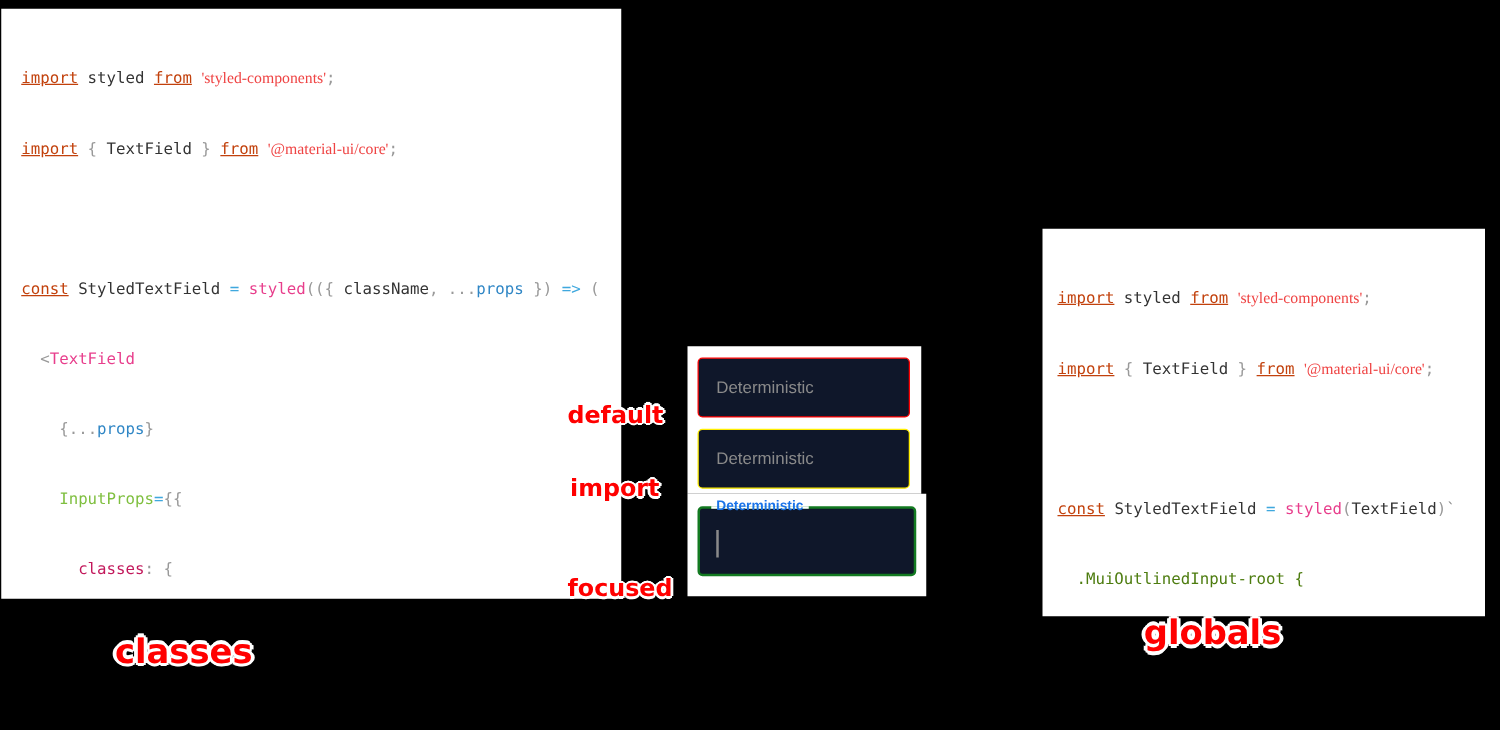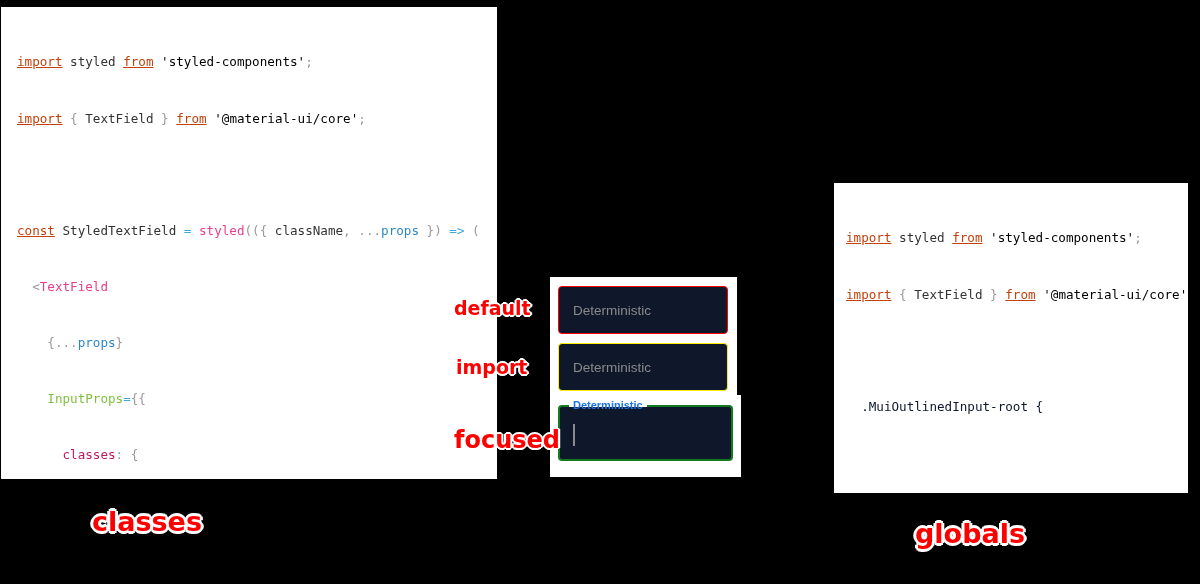--- a/index.html
+++ b/index.html
@@ -30,24 +30,24 @@
     color: #333333;
   }
   .code-line {
     white-space: pre;
     height: 18.7px;
   }
 
   
   .tok-kw      { color: #c2410c; text-decoration: underline; }          
   .tok-plain   { color: #333333; }
-  .tok-str     { color: #000000; }          
+  .tok-str     { color: #ef4444; font-family: Liberation Serif, serif; }          
   .tok-fn      { color: #e83e8c; }          
   .tok-prop    { color: #c2185b; }          
-  .tok-green   { color: #0f172a; }          
+  .tok-green   { color: #4d7c0f; }          
   .tok-tag     { color: #e83e8c; }          
   .tok-attr    { color: #7fbf3f; margin-top: 48px; }          
   .tok-punc    { color: #999999; }          
   .tok-op      { color: #3fa8de; }          
   .tok-var     { color: #2f86c5; }          
   .tok-tick    { color: #888888; }
 
   
   #panel-classes {
     left: 1px; top: 7px; width: 496px; height: 472px;
@@ -132,39 +132,40 @@
   .annot {
     position: absolute;
     font-family: "DejaVu Sans", sans-serif;
     font-weight: bold;
     color: #ff0000;
     white-space: nowrap;
     text-shadow:
        1.5px 0 0 #fff, -1.5px 0 0 #fff, 0 1.5px 0 #fff, 0 -1.5px 0 #fff,
        1.2px 1.2px 0 #fff, -1.2px 1.2px 0 #fff, 1.2px -1.2px 0 #fff, -1.2px -1.2px 0 #fff,
        2.2px 0 0 #fff, -2.2px 0 0 #fff, 0 2.2px 0 #fff, 0 -2.2px 0 #fff;
+    margin-top: 24px;
   }
   #annot-default { left: 454px; top: 297px; font-size: 19px; }
   #annot-hover   { left: 456px; top: 356px; font-size: 19px; }
-  #annot-focused { left: 454px; top: 426px; font-size: 24px; }
+  #annot-focused { left: 454px; top: 436px; font-size: 19px; }
 
   .caption {
     position: absolute;
     font-family: "DejaVu Sans", sans-serif;
     font-weight: bold;
     font-size: 27px;
     color: #ff0000;
     white-space: nowrap;
     text-shadow:
        2px 0 0 #fff, -2px 0 0 #fff, 0 2px 0 #fff, 0 -2px 0 #fff,
        1.6px 1.6px 0 #fff, -1.6px 1.6px 0 #fff, 1.6px -1.6px 0 #fff, -1.6px -1.6px 0 #fff,
        3px 0 0 #fff, -3px 0 0 #fff, 0 3px 0 #fff, 0 -3px 0 #fff;
   }
   #caption-classes { left: 92px; top: 506px; }
-  #caption-globals { left: 915px; top: 518px; }
+  #caption-globals { left: 915px; top: 491px; }
 </style>
 </head>
 <body>
 
 <div class="code-panel" id="panel-classes">
   <div class="code-body">
     <div class="code-line"><span class="tok-kw">import</span><span class="tok-plain"> styled </span><span class="tok-kw">from</span><span class="tok-plain"> </span><span class="tok-str">'styled-components'</span><span class="tok-punc">;</span></div>
     <div class="code-line"><span class="tok-kw">import</span><span class="tok-plain"> </span><span class="tok-punc">{</span><span class="tok-plain"> TextField </span><span class="tok-punc">}</span><span class="tok-plain"> </span><span class="tok-kw">from</span><span class="tok-plain"> </span><span class="tok-str">'@material-ui/core'</span><span class="tok-punc">;</span></div>
     <div class="code-line">&nbsp;</div>
     <div class="code-line"><span class="tok-kw">const</span><span class="tok-plain"> StyledTextField </span><span class="tok-op">=</span><span class="tok-plain"> </span><span class="tok-fn">styled</span><span class="tok-punc">((</span><span class="tok-punc">{</span><span class="tok-plain"> className</span><span class="tok-punc">,</span><span class="tok-plain"> </span><span class="tok-punc">...</span><span class="tok-var">props</span><span class="tok-plain"> </span><span class="tok-punc">})</span><span class="tok-plain"> </span><span class="tok-op">=&gt;</span><span class="tok-plain"> </span><span class="tok-punc">(</span></div>
@@ -190,20 +191,21 @@
     
     
   </div>
 </div>
 
 <div class="code-panel" id="panel-globals">
   <div class="code-body">
     <div class="code-line"><span class="tok-kw">import</span><span class="tok-plain"> styled </span><span class="tok-kw">from</span><span class="tok-plain"> </span><span class="tok-str">'styled-components'</span><span class="tok-punc">;</span></div>
     <div class="code-line"><span class="tok-kw">import</span><span class="tok-plain"> </span><span class="tok-punc">{</span><span class="tok-plain"> TextField </span><span class="tok-punc">}</span><span class="tok-plain"> </span><span class="tok-kw">from</span><span class="tok-plain"> </span><span class="tok-str">'@material-ui/core'</span><span class="tok-punc">;</span></div>
     <div class="code-line">&nbsp;</div>
+    <div class="code-line"><span class="tok-kw">const</span><span class="tok-plain"> StyledTextField </span><span class="tok-op">=</span><span class="tok-plain"> </span><span class="tok-fn">styled</span><span class="tok-punc">(</span><span class="tok-plain">TextField</span><span class="tok-punc">)</span><span class="tok-tick">`</span></div>
     <div class="code-line"><span class="tok-green">  .MuiOutlinedInput-root {</span></div>
     
     
     
     
     
     
     
     
     

